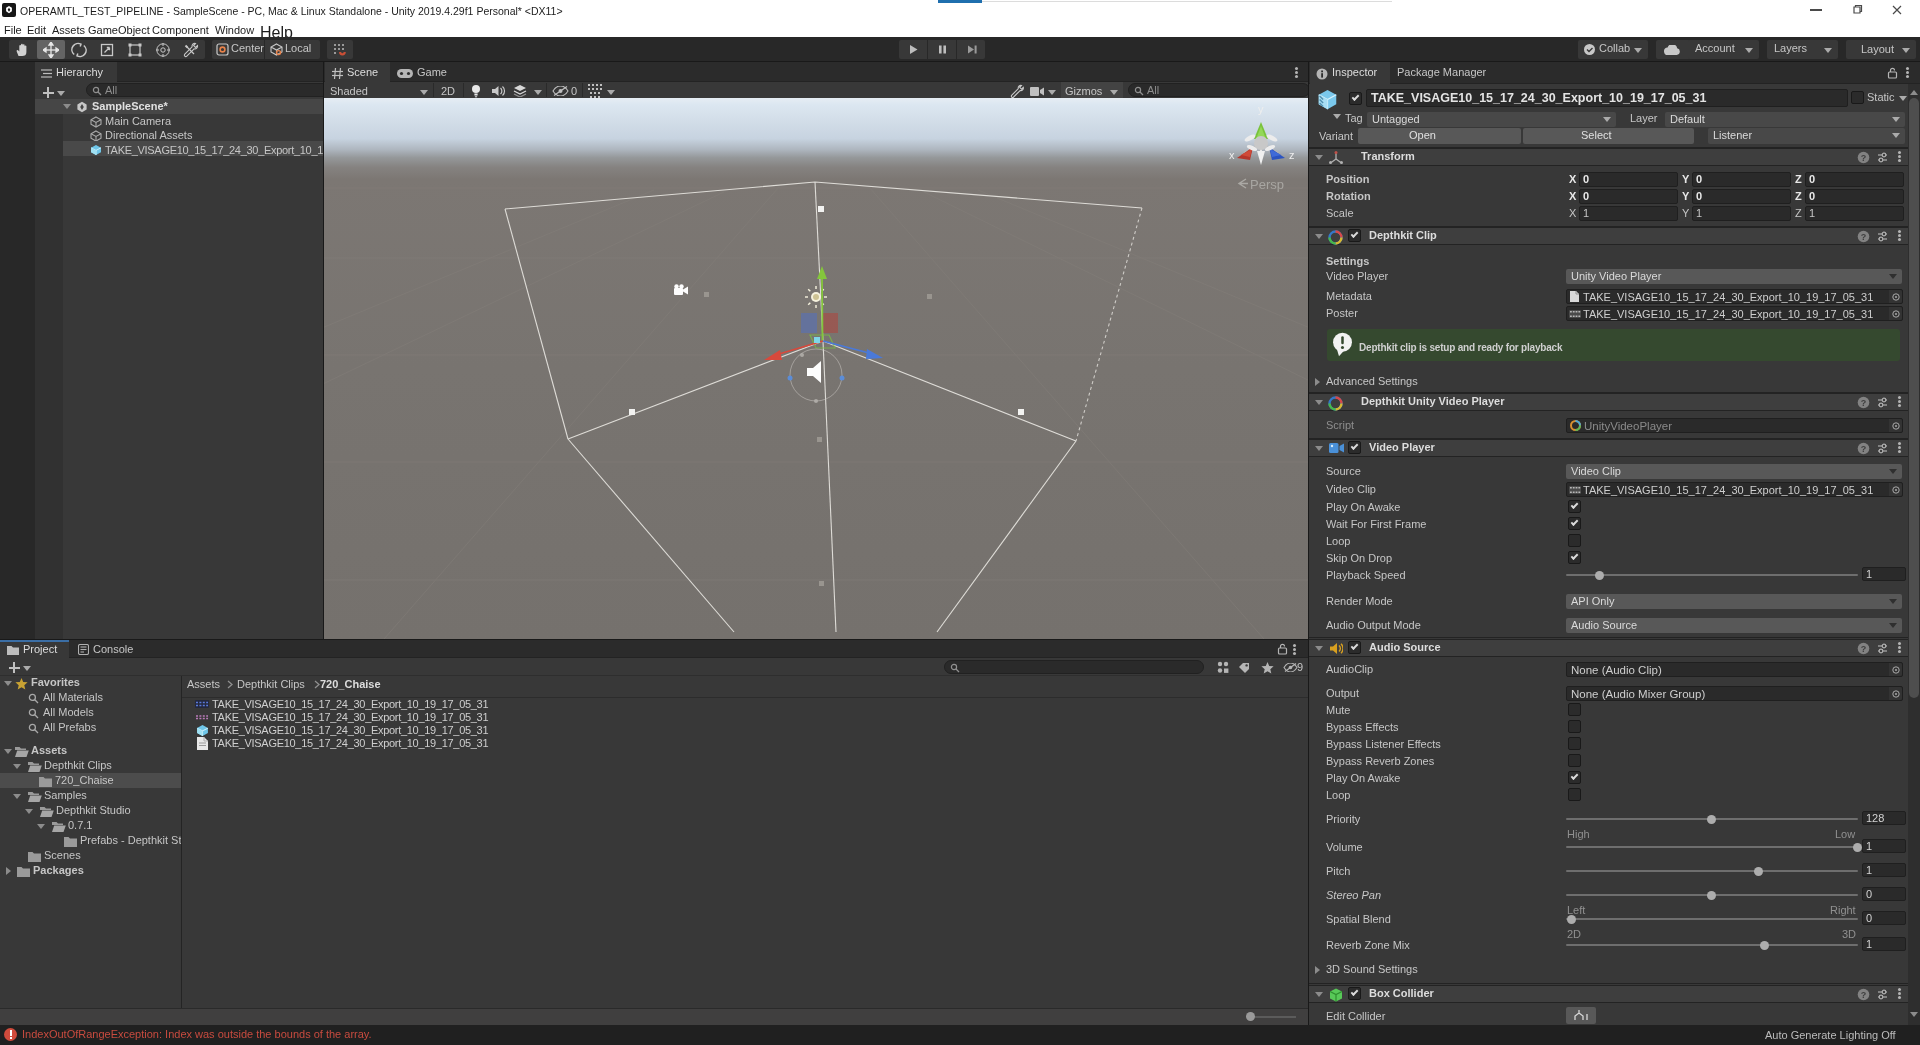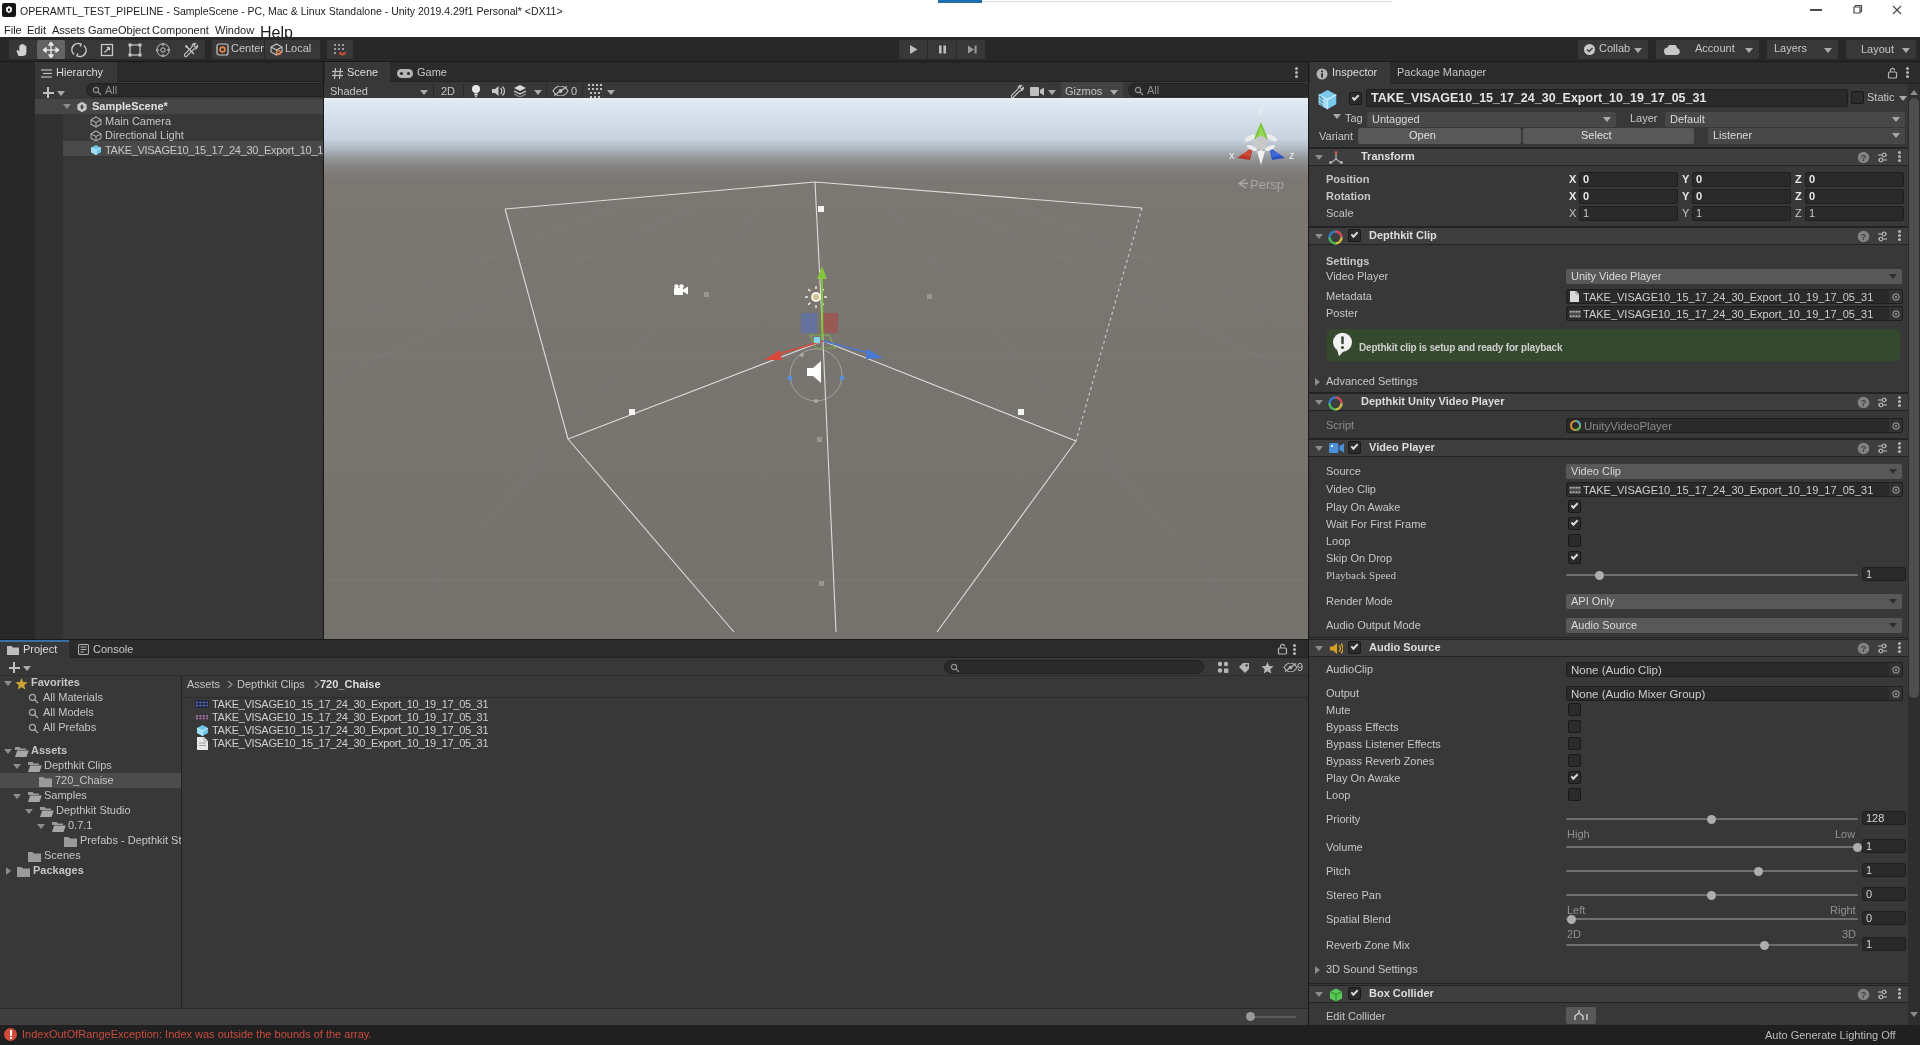--- a/index.html
+++ b/index.html
@@ -196,21 +196,21 @@
   <div class="ab keb" style="left:309px;top:43px;"></div>
   <svg class="ab" style="left:55px;top:54px;" width="12" height="12" viewBox="0 0 12 12">
       <path d="M6 1 L11 3.8 L11 8.2 L6 11 L1 8.2 L1 3.8 Z" fill="none" stroke="#ABABAB" stroke-width="1.1"></path>
       <path d="M1 3.8 L6 6.4 L11 3.8 M6 6.4 L6 11" fill="none" stroke="#ABABAB" stroke-width="1.1"></path>
     </svg>
   <div class="ab txt" style="left:70px;top:53px;">Main Camera</div>
   <svg class="ab" style="left:55px;top:68px;" width="12" height="12" viewBox="0 0 12 12">
       <path d="M6 1 L11 3.8 L11 8.2 L6 11 L1 8.2 L1 3.8 Z" fill="none" stroke="#ABABAB" stroke-width="1.1"></path>
       <path d="M1 3.8 L6 6.4 L11 3.8 M6 6.4 L6 11" fill="none" stroke="#ABABAB" stroke-width="1.1"></path>
     </svg>
-  <div class="ab txt" style="left:70px;top:67px;">Directional Light</div>
+  <div class="ab txt" style="left:70px;top:67px;">Directional Assets</div>
   <div class="ab" style="left:28px;top:79px;width:295px;height:15px;background:#494949;"></div>
   <svg class="ab" style="left:55px;top:82px;" width="12" height="12" viewBox="0 0 12 12">
       <path d="M6 1 L11 3.8 L11 8.2 L6 11 L1 8.2 L1 3.8 Z" fill="#6FC6E8"></path>
       <path d="M1 3.8 L6 6.4 L11 3.8 M6 6.4 L6 11" fill="none" stroke="#CDEFFA" stroke-width="1"></path>
       <path d="M1 3.8 L1 8.2 L6 11 L6 6.4 Z" fill="#9FE0F2"></path>
     </svg>
   <div class="ab txt" style="left:70px;top:81px;width:238px;overflow:hidden;font-size:11px;letter-spacing:-0.3px;padding-top:1px;">TAKE_VISAGE10_15_17_24_30_Export_10_19_17_05_31</div>
   <svg class="ab" style="left:311px;top:83px;" width="7" height="10" viewBox="0 0 7 10">
       <path d="M1.5 1 L6 5 L1.5 9" fill="none" stroke="#C0C0C0" stroke-width="1.4"></path>
     </svg>
@@ -864,21 +864,21 @@
       <div class="ab txt" style="left:17px;top:456px;">Wait For First Frame</div>
       <div class="ab cb" style="left:259px;top:455px;">
         <div class="chk"></div>
       </div>
       <div class="ab txt" style="left:17px;top:473px;">Loop</div>
       <div class="ab cb" style="left:259px;top:472px;"></div>
       <div class="ab txt" style="left:17px;top:490px;">Skip On Drop</div>
       <div class="ab cb" style="left:259px;top:489px;">
         <div class="chk"></div>
       </div>
-      <div class="ab txt" style="left:17px;top:507px;font-family:Liberation Serif, serif;">Playback Speed</div>
+      <div class="ab txt" style="left:17px;top:507px;">Playback Speed</div>
       <div class="ab sldtrk" style="left:257px;top:512px;width:292px;"></div>
       <div class="ab sldkn" style="left:286px;top:512px;"></div>
       <div class="ab" style="left:553px;top:505px;width:44px;height:14px;background:#2A2A2A;border:1px solid #1F1F1F;border-radius:2px;"></div>
       <div class="ab" style="left:557px;top:506px;font-size:11px;color:#D2D2D2;">1</div>
       <div class="ab txt" style="left:17px;top:533px;">Render Mode</div>
       <div class="ab" style="left:257px;top:532px;width:336px;height:15px;background:#585858;border-radius:2px;"></div>
       <div class="ab" style="left:262px;top:533px;font-size:11px;color:#DADADA;white-space:nowrap;">API Only</div>
       <div class="ab" style="left:580px;top:537px;width:0;height:0;border-left:4px solid transparent;border-right:4px solid transparent;border-top:5px solid #2F2F2F;"></div>
       <div class="ab txt" style="left:17px;top:557px;">Audio Output Mode</div>
       <div class="ab" style="left:257px;top:556px;width:336px;height:15px;background:#585858;border-radius:2px;"></div>
@@ -948,21 +948,21 @@
       <div class="ab txt" style="left:17px;top:779px;">Volume</div>
       <div class="ab sldtrk" style="left:257px;top:784px;width:292px;"></div>
       <div class="ab sldkn" style="left:544px;top:784px;"></div>
       <div class="ab" style="left:553px;top:777px;width:44px;height:14px;background:#2A2A2A;border:1px solid #1F1F1F;border-radius:2px;"></div>
       <div class="ab" style="left:557px;top:778px;font-size:11px;color:#D2D2D2;">1</div>
       <div class="ab txt" style="left:17px;top:803px;">Pitch</div>
       <div class="ab sldtrk" style="left:257px;top:808px;width:292px;"></div>
       <div class="ab sldkn" style="left:445px;top:808px;"></div>
       <div class="ab" style="left:553px;top:801px;width:44px;height:14px;background:#2A2A2A;border:1px solid #1F1F1F;border-radius:2px;"></div>
       <div class="ab" style="left:557px;top:802px;font-size:11px;color:#D2D2D2;">1</div>
-      <div class="ab txt" style="left:17px;top:827px;">Stereo Pan</div>
+      <div class="ab txt" style="left:17px;top:827px;font-style:italic;">Stereo Pan</div>
       <div class="ab sldtrk" style="left:257px;top:832px;width:292px;"></div>
       <div class="ab sldkn" style="left:398px;top:832px;"></div>
       <div class="ab" style="left:553px;top:825px;width:44px;height:14px;background:#2A2A2A;border:1px solid #1F1F1F;border-radius:2px;"></div>
       <div class="ab" style="left:557px;top:826px;font-size:11px;color:#D2D2D2;">0</div>
       <div class="ab" style="left:258px;top:842px;font-size:11px;color:#909090;">Left</div>
       <div class="ab" style="left:521px;top:842px;font-size:11px;color:#909090;">Right</div>
       <div class="ab txt" style="left:17px;top:851px;">Spatial Blend</div>
       <div class="ab sldtrk" style="left:257px;top:856px;width:292px;"></div>
       <div class="ab sldkn" style="left:258px;top:856px;"></div>
       <div class="ab" style="left:553px;top:849px;width:44px;height:14px;background:#2A2A2A;border:1px solid #1F1F1F;border-radius:2px;"></div>

